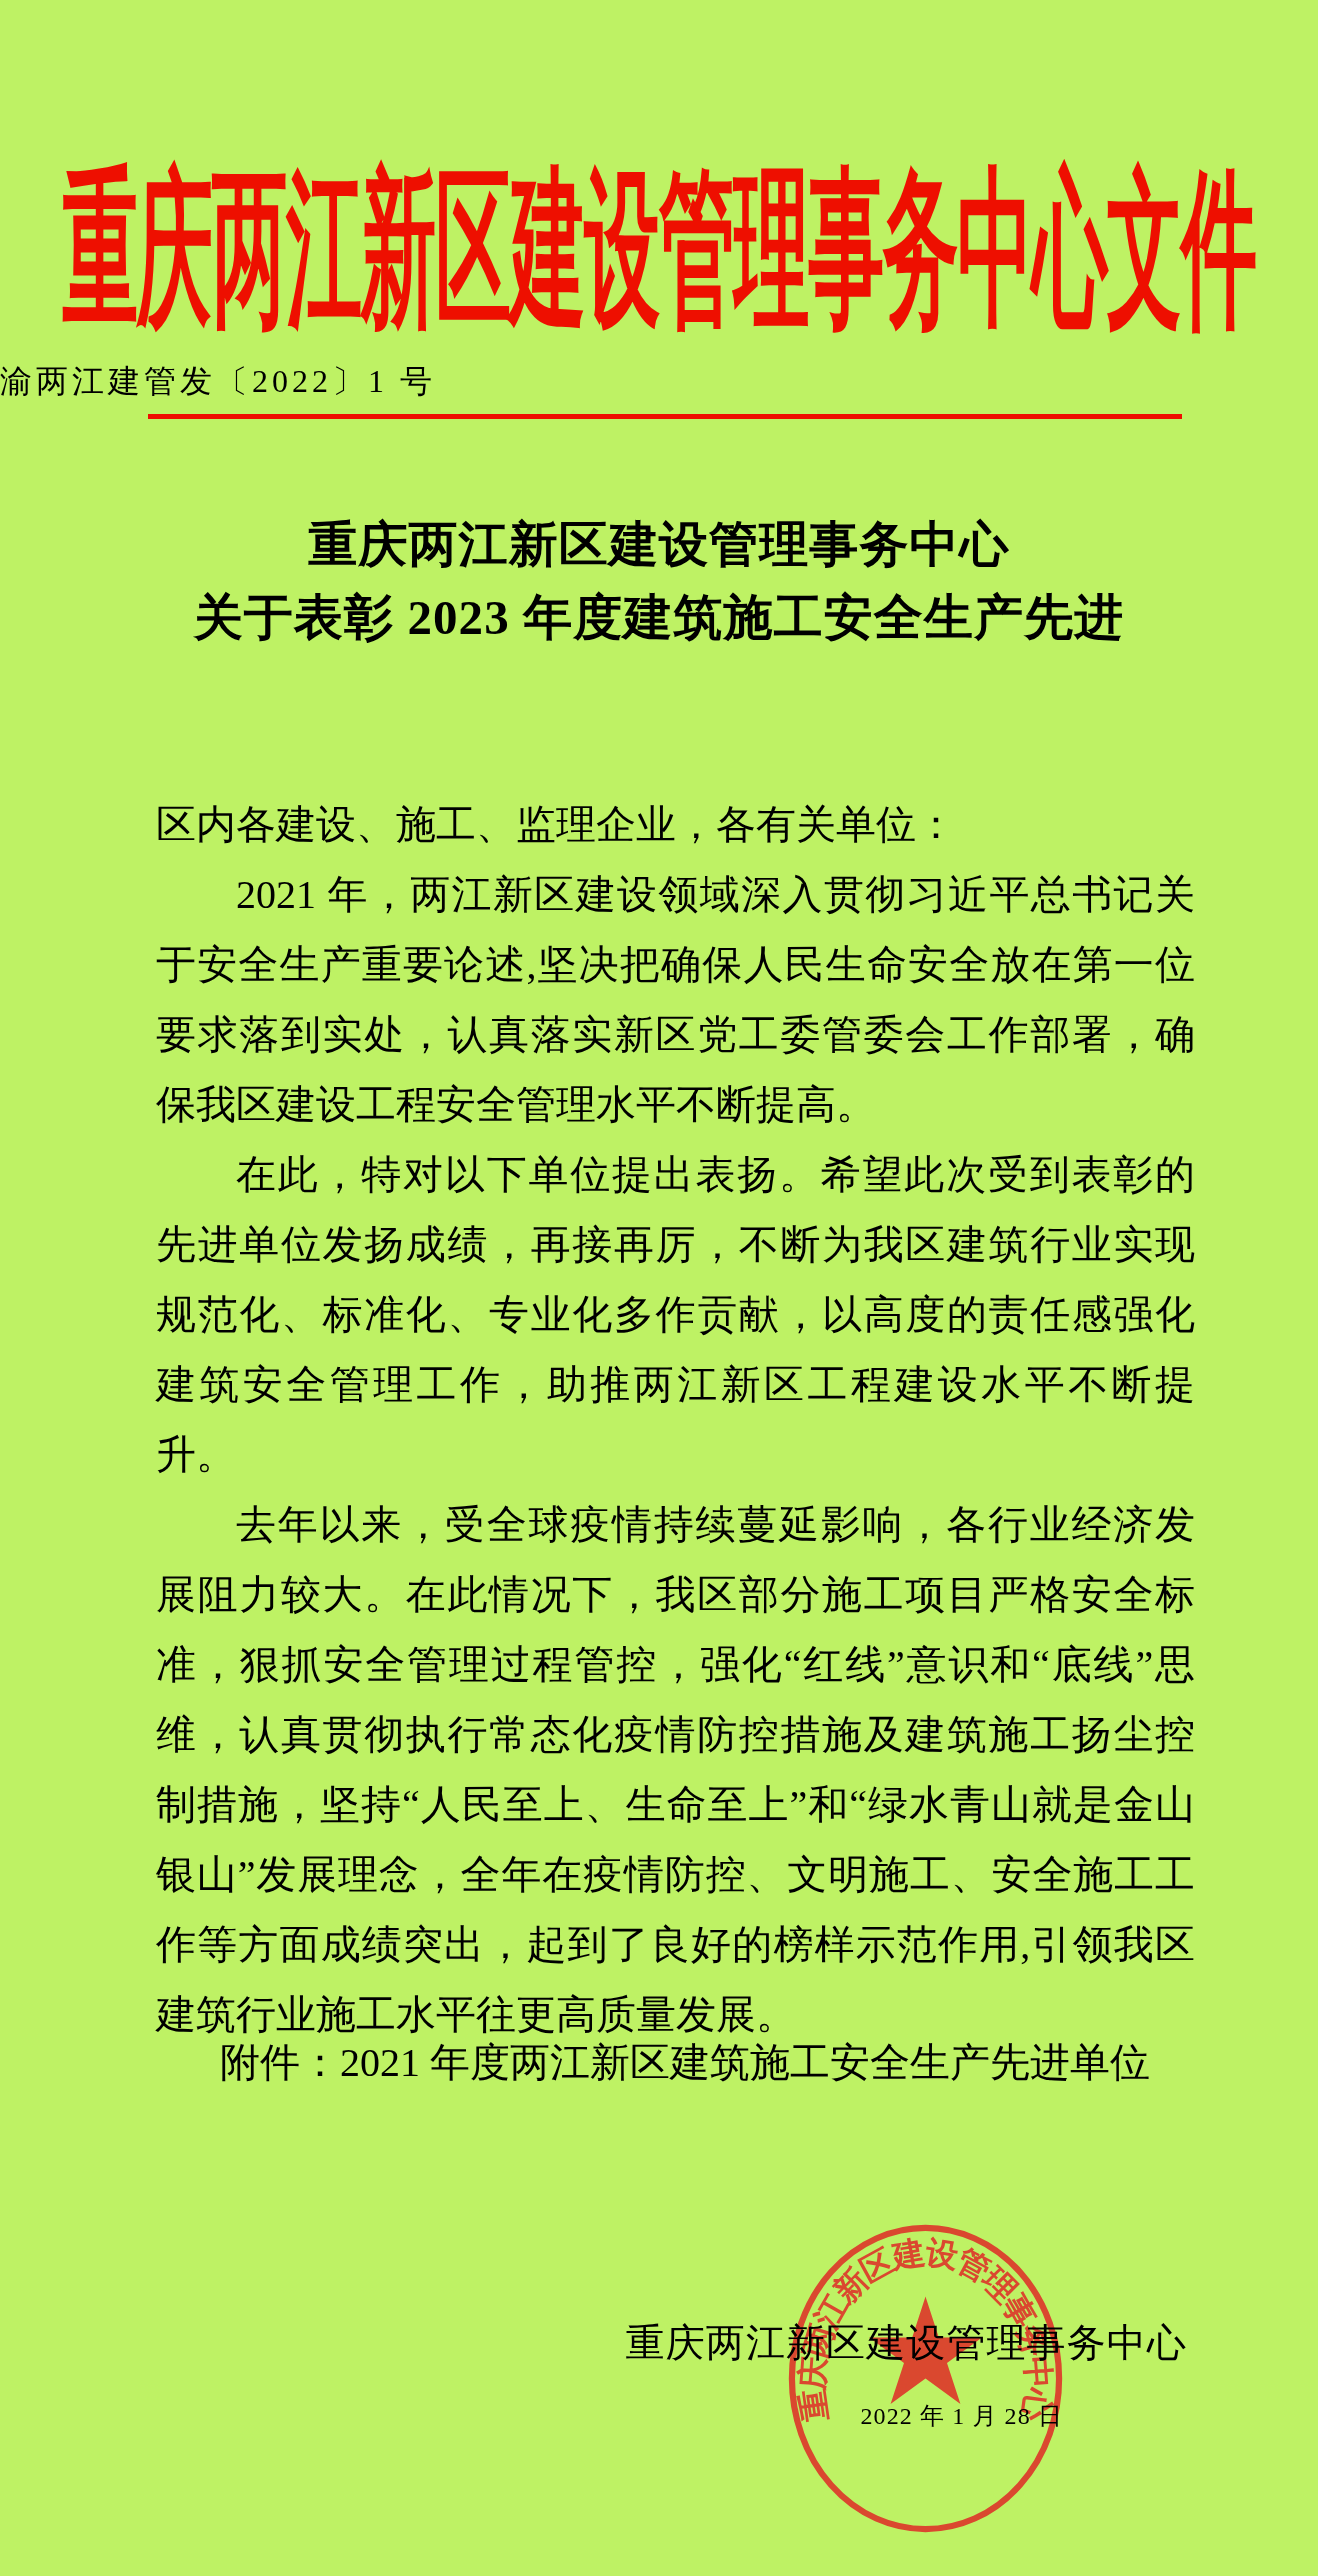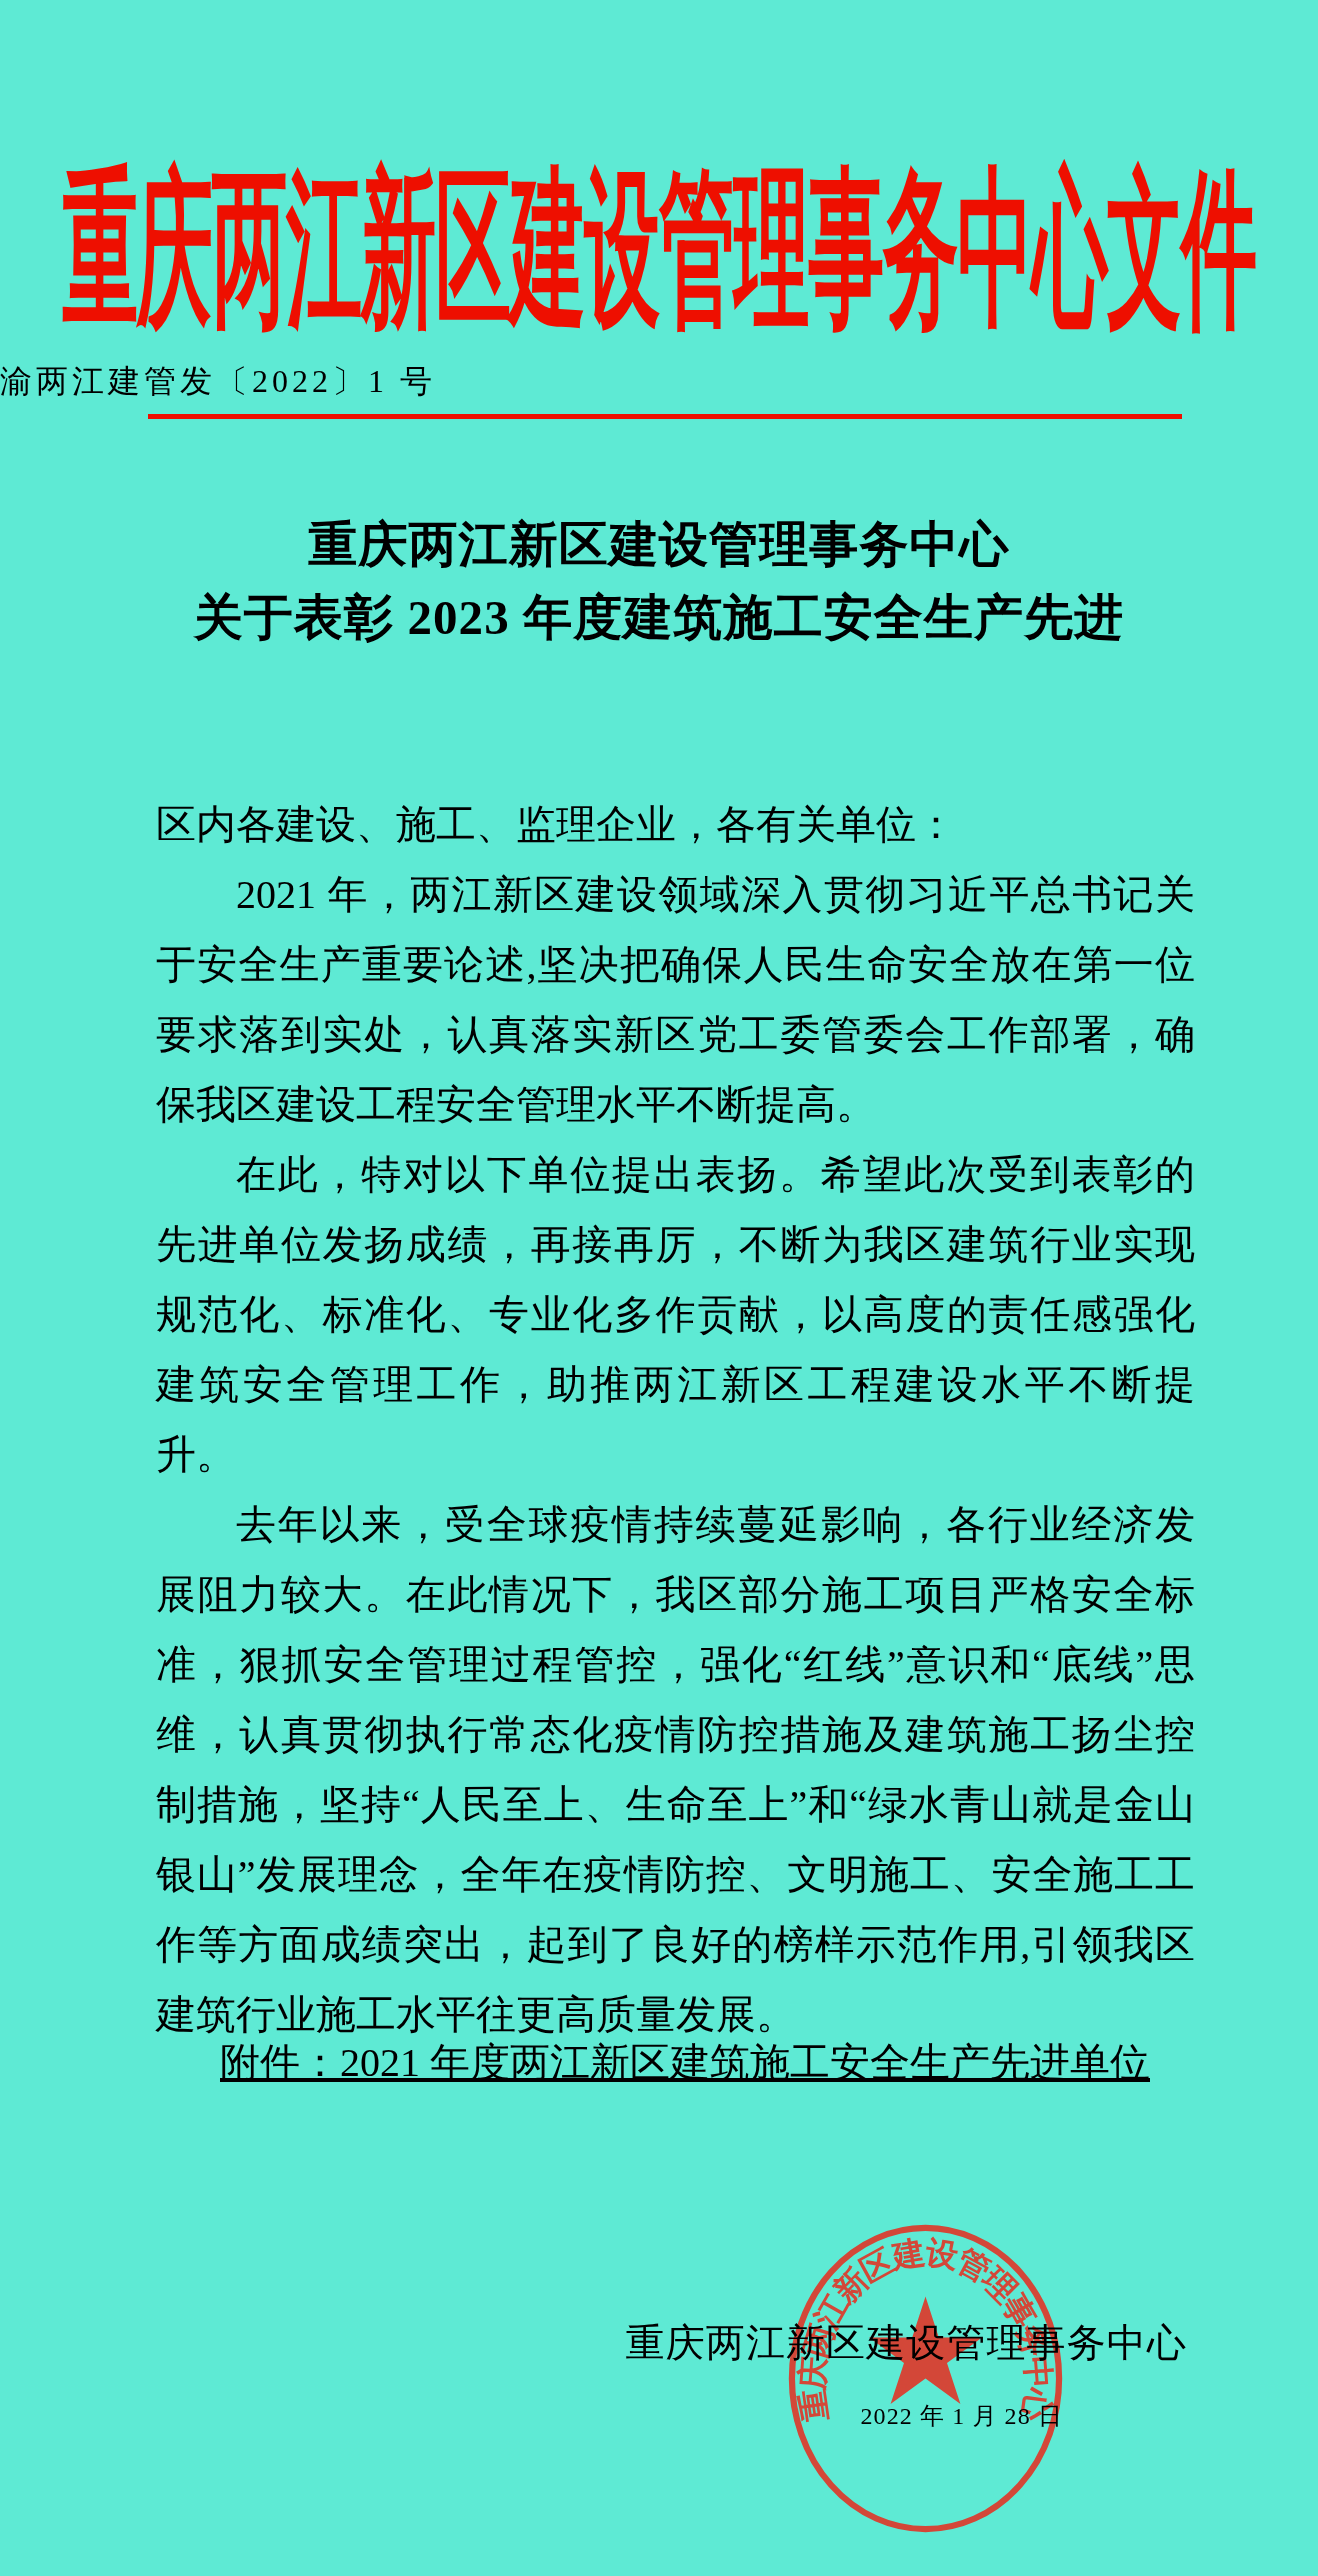--- a/index.html
+++ b/index.html
@@ -1,21 +1,21 @@
 <!DOCTYPE html>
 <html style="font-size:9px"><head>
 <meta charset="utf-8">
 <style>
   html, body { margin: 0; padding: 0; background: #888; }
   .page {
     position: relative;
     width: 1318px;
     height: 2576px;
     margin: 0 auto;
-    background: #5eead4;
+    background: #bef264;
     overflow: hidden;
     font-family: "Liberation Serif", "DejaVu Serif", serif;
     color: #000000;
   }
 
   
   .red-header {
     position: absolute;
     top: 136px; left: 0;
     width: 100%; height: 181px;
@@ -77,21 +77,20 @@
   }
   .body-text p { margin: 0; padding: 0; }
   .body-text p.para { text-indent: 2em; }
 
   .attachment {
     position: absolute;
     top: 2035px; left: 140px;
     width: 1039px;
     text-indent: 2em;
     font-size: 40px;
-    text-decoration: underline;
   }
 
   
   .signature {
     position: absolute;
     top: 2316px; right: 131px;
     font-size: 39px;
     letter-spacing: 1.1px;
     z-index: 3;
   }

